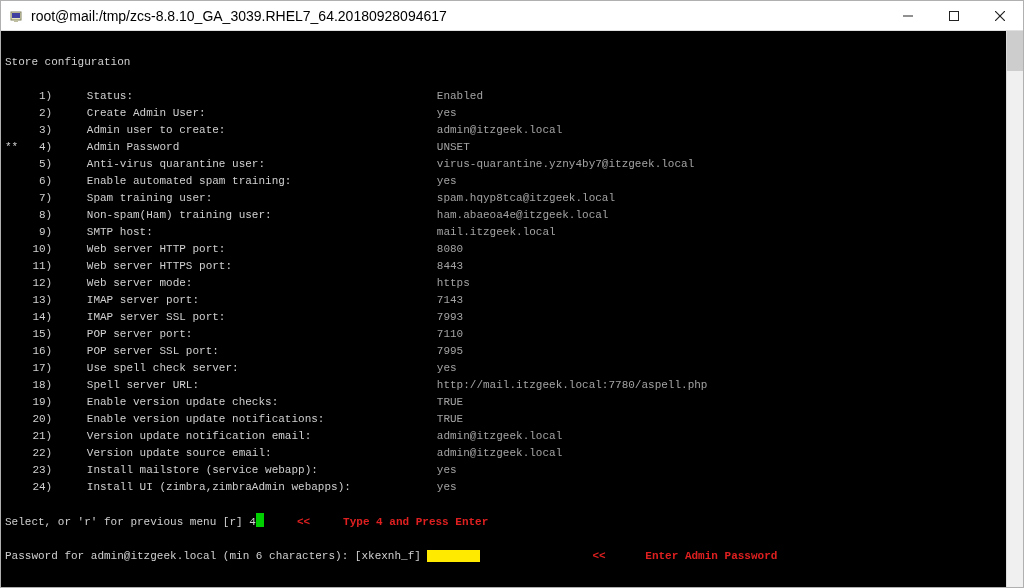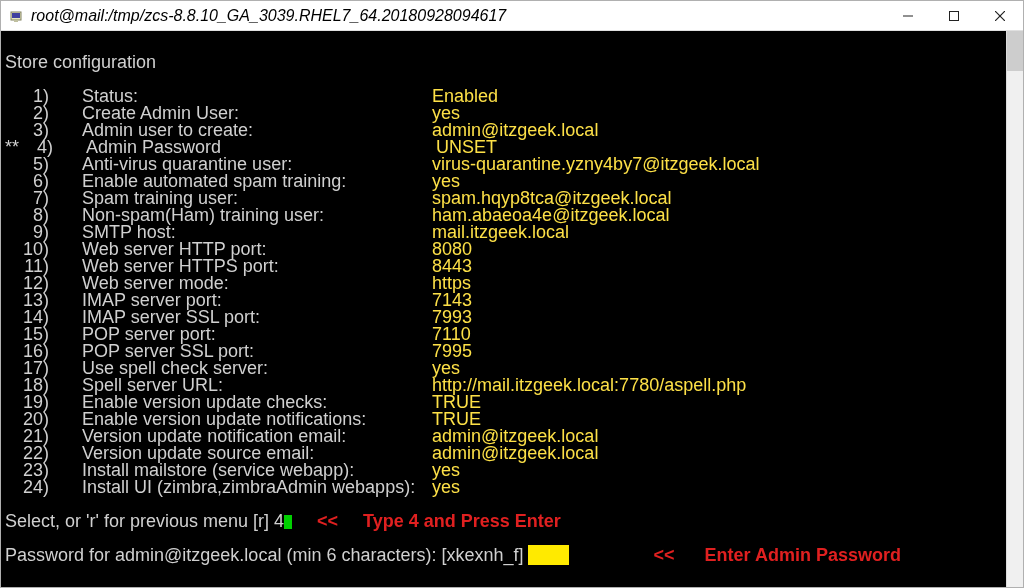--- a/index.html
+++ b/index.html
@@ -27,26 +27,25 @@
     border-bottom: 1px solid #e0e0e0;
   }
   .titlebar-icon {
     width: 16px; height: 16px;
     margin-right: 6px;
     display: inline-flex;
     align-items: center;
     justify-content: center;
   }
   .titlebar-title {
-    font-size: 16px;
+    font-size: 14px;
     color: #000;
     flex: 1;
     white-space: nowrap;
     overflow: hidden;
-    font-style: italic;
   }
   .win-controls {
     display: flex;
     height: 100%;
   }
   .win-btn {
     width: 46px;
     height: 100%;
     display: flex;
     align-items: center;
@@ -58,22 +57,22 @@
 
   .client-area {
     flex: 1;
     display: flex;
     background: #f0f0f0;
   }
   .terminal {
     flex: 1;
     background: #000;
     color: #d0d0d0;
-    font-family: Liberation Sans, sans-serif;
-    font-size: 18px;
+    font-family: Liberation Mono, monospace;
+    font-size: 11px;
     line-height: 17px;
     padding: 6px 4px 4px 4px;
     white-space: pre;
     overflow: hidden;
     position: relative;
   }
   .scrollbar {
     width: 17px;
     background: #f0f0f0;
     border-left: 1px solid #dcdcdc;
@@ -85,21 +84,21 @@
     left: 0;
     right: 0;
     height: 40px;
     background: #cdcdcd;
   }
 
   .row { display: block; }
   .marker { color: #d0d0d0; }
   .num { color: #d0d0d0; display: inline-block; width: 34px; text-align: right; }
   .lbl { color: #d0d0d0; display: inline-block; width: 350px; margin-left: 28px; }
-  .val { color: #fde047; text-align: center; }
+  .val { color: #a3a3a3; text-align: center; }
   .cursor {
     display: inline-block;
     width: 8px;
     height: 14px;
     background: #00d000;
     vertical-align: -2px;
   }
   .anno { color: #e02020; font-weight: bold; }
   .highlight { background: #ffea00; color: #000; }
   .spacer { height: 17px; }

